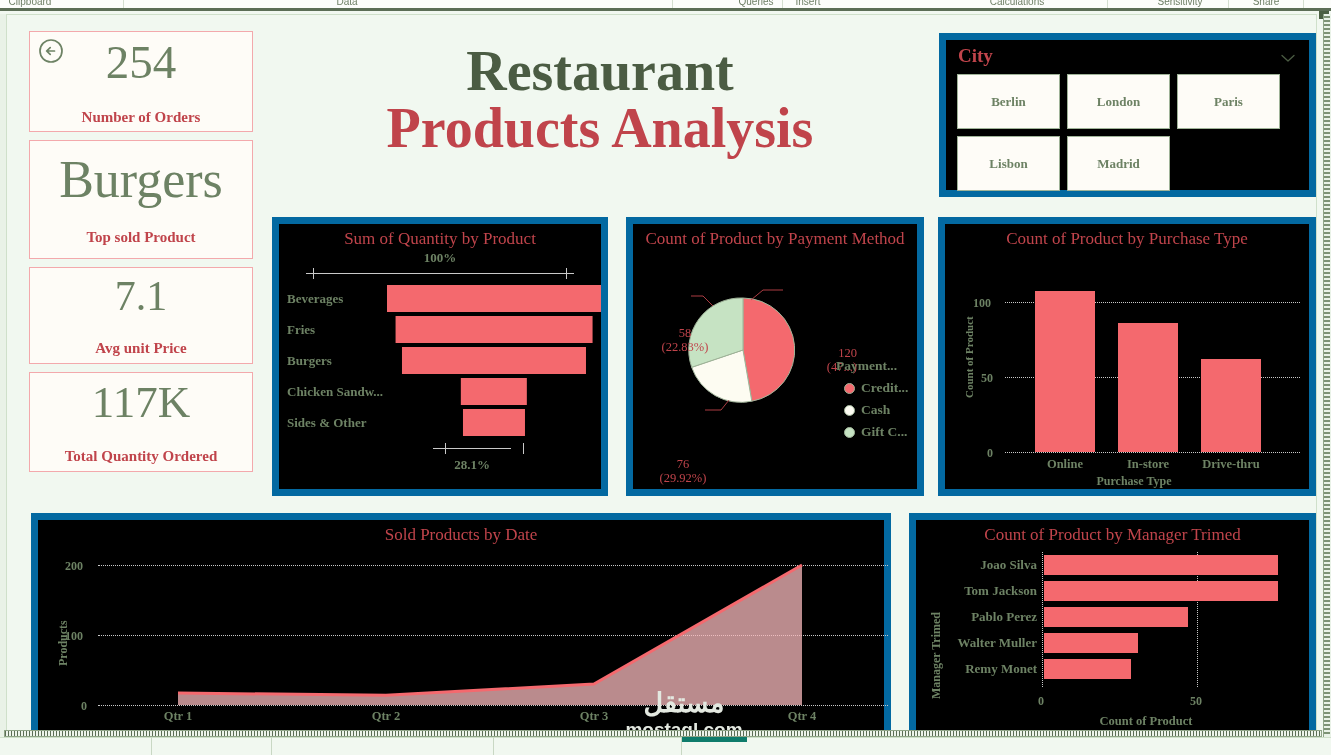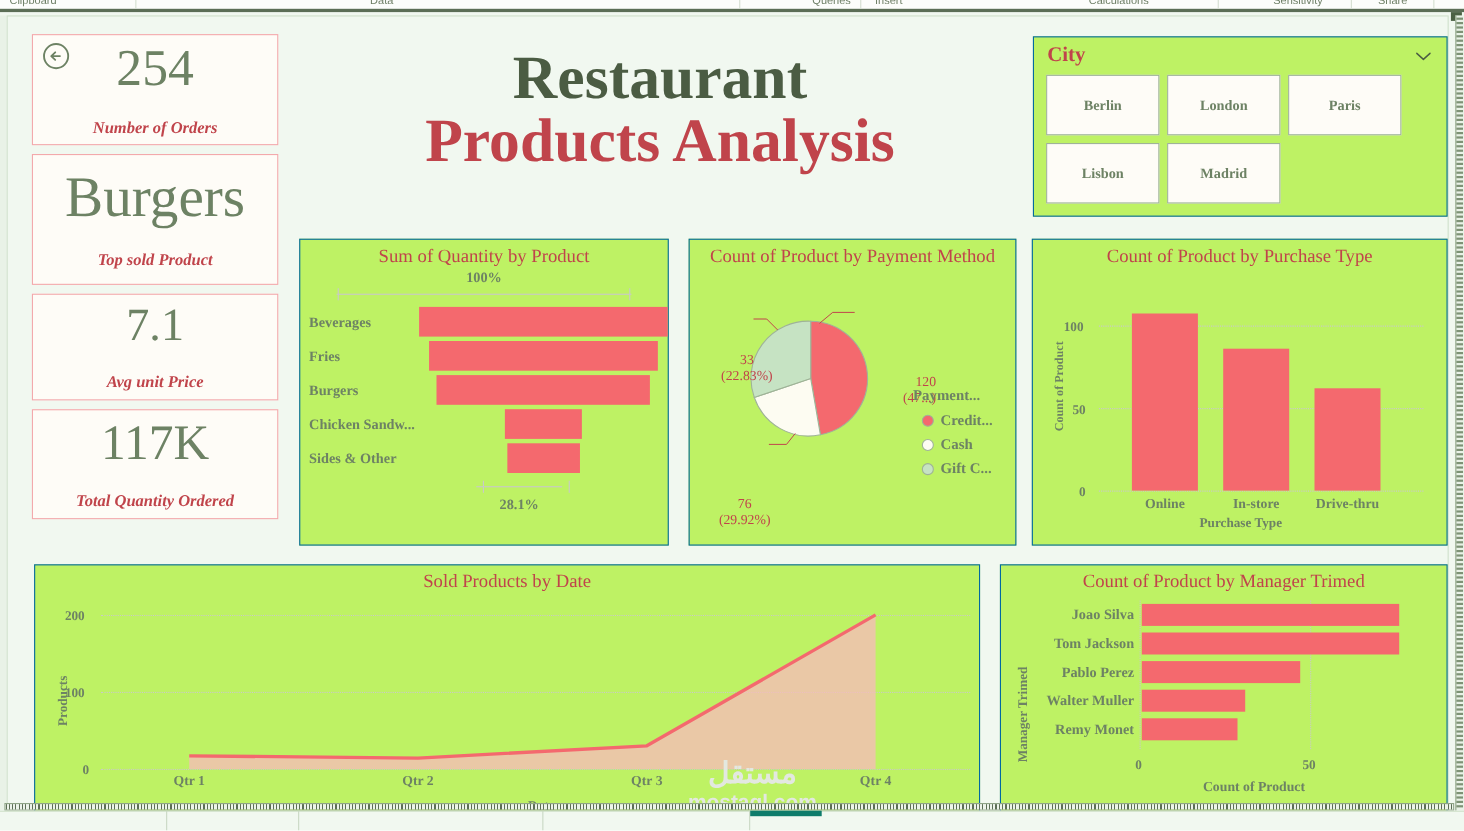--- a/index.html
+++ b/index.html
@@ -73,41 +73,41 @@
     border: 1px solid #F3A9AC;
     display: flex; flex-direction: column;
     align-items: center; justify-content: center;
   }
   .kpi-value {
     color: #6D8264; font-weight: 400; line-height: 1;
     font-family: "Liberation Serif", serif;
   }
   .kpi-label {
     color: #C0444B; font-weight: bold; font-size: 15px;
-    margin-top: 24px; line-height: 1; font-style: italic;
+    margin-top: 24px; line-height: 1;
   }
 
   #back-btn {
     position: absolute; left: 31px; top: 23px;
     width: 26px; height: 26px; cursor: pointer; z-index: 5;
   }
 
   
   #title-block {
     position: absolute; left: 268px; top: 28px; width: 650px;
     text-align: center; line-height: 1.02;
   }
   #title-line1 { font-size: 56px; font-weight: bold; color: #4B5C43; }
   #title-line2 { font-size: 56px; font-weight: bold; color: #C0444B; }
 
   
   .card {
     position: absolute;
-    background: #bef264;
-    border: 1px solid #0369a1;
+    background: #000000;
+    border: 7px solid #0369a1;
   }
   .card-title {
     text-align: center; color: #C0444B;
     font-weight: normal; font-size: 17px; line-height: 1.12;
     padding-top: 5px;
   }
 
   
   #slicer-city { left: 932px; top: 18px; width: 377px; height: 164px; }
   #slicer-header {
@@ -533,21 +533,21 @@
           <path d="M110,100 L118.8,151.2 A52,52 0 0,1 58.7,117.3 Z" fill="#FDFCF2" stroke="#9FB398" stroke-width="1"></path>
 
           <path d="M110,100 L58.7,117.3 A52,52 0 0,1 110,48 Z" fill="#C6E3C3" stroke="#9FB398" stroke-width="1"></path>
 
           <path d="M118,50 L130,40 L150,40" fill="none" stroke="#C0444B" stroke-width="0.9"></path>
           <path d="M80,56 L70,46 L58,46" fill="none" stroke="#C0444B" stroke-width="0.9"></path>
           <path d="M96,150 L88,160 L72,160" fill="none" stroke="#C0444B" stroke-width="0.9"></path>
         </svg>
 
         <div class="pie-dlabel" style="left:12px; top:78px; width:80px;">
-          <span>33</span><br>
+          <span>58</span><br>
           <span>(22.83%)</span>
         </div>
         <div class="pie-dlabel" style="left:160px; top:98px; width:64px;text-align:right;">
           <span>120</span><br>
           <span>(47...)</span>
         </div>
         <div class="pie-dlabel" style="left:8px; top:209px; width:84px;">
           <span>76</span><br>
           <span>(29.92%)</span>
         </div>

